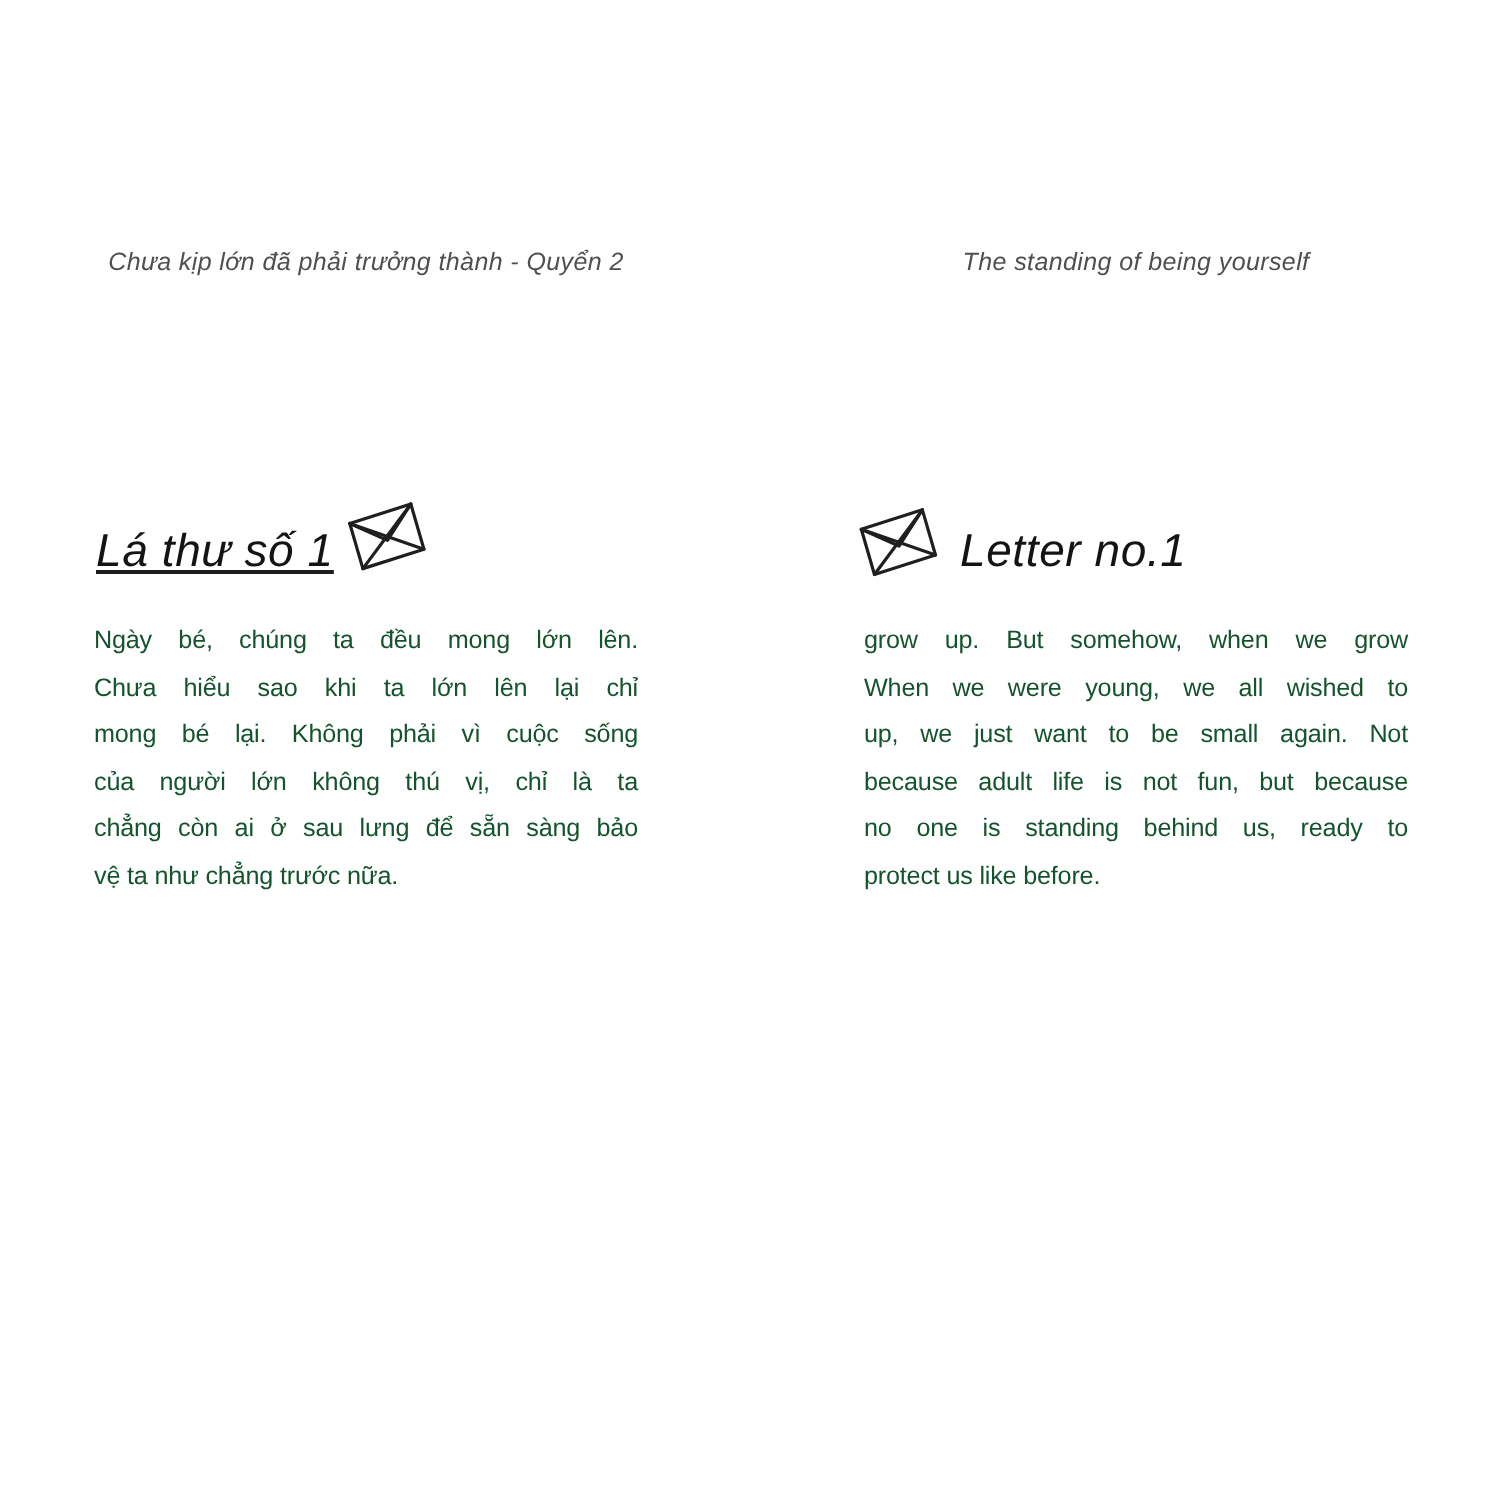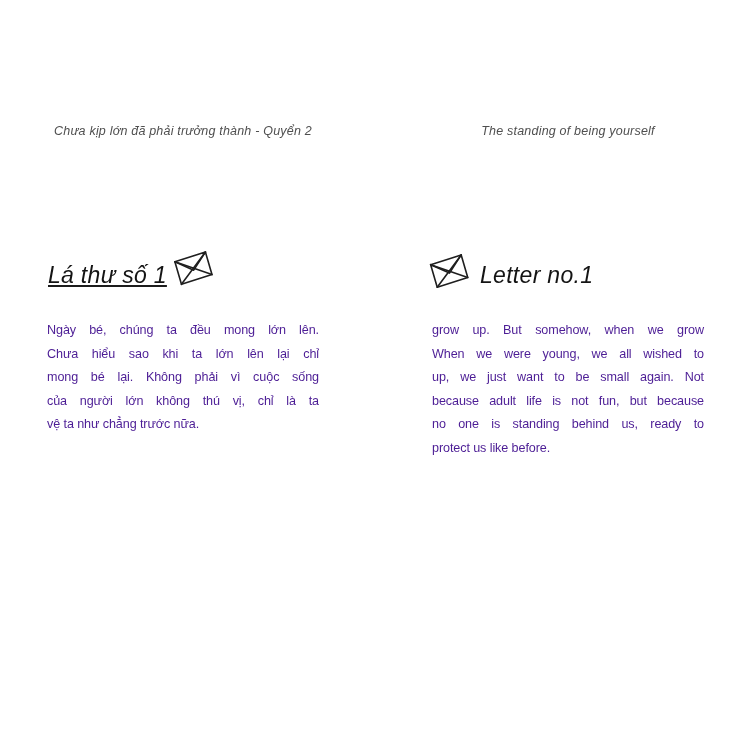--- a/index.html
+++ b/index.html
@@ -52,26 +52,26 @@
   .envelope path, .envelope polygon, .envelope polyline, .envelope line {
     fill: none;
     stroke: #1f1f1f;
     stroke-width: 1.6;
     stroke-linecap: round;
     stroke-linejoin: round;
   }
 
   .paragraph {
     position: absolute;
-    top: 319px;
+    top: 309px;
     width: 272px;
     font-size: 12.6px;
     letter-spacing: -0.1px;
     line-height: 23.5px;
-    color: #4c1d95;
+    color: #14532d;
   }
   .paragraph .line {
     text-align: justify;
     text-align-last: justify;
     white-space: normal;
   }
   .paragraph .line.last {
     text-align-last: left;
   }
 
@@ -101,20 +101,21 @@
         <line x1="2.5" y1="26.5" x2="34" y2="1.5"></line>
         <line x1="2" y1="3" x2="34.5" y2="25"></line>
       </svg>
     </div>
 
     <div class="paragraph">
         <div class="line">Ngày bé, chúng ta đều mong lớn lên.</div>
         <div class="line">Chưa hiểu sao khi ta lớn lên lại chỉ</div>
         <div class="line">mong bé lại. Không phải vì cuộc sống</div>
         <div class="line">của người lớn không thú vị, chỉ là ta</div>
+        <div class="line">chẳng còn ai ở sau lưng để sẵn sàng bảo</div>
         <div class="line last">vệ ta như chẳng trước nữa.</div>
       </div>
 
     <div class="page-number">4</div>
   </div>
 
   <div class="col col-right" style="top:0; height:750px;">
     <div class="running-header">The standing of being yourself</div>
 
     <div class="heading-row" style="left:0;">

